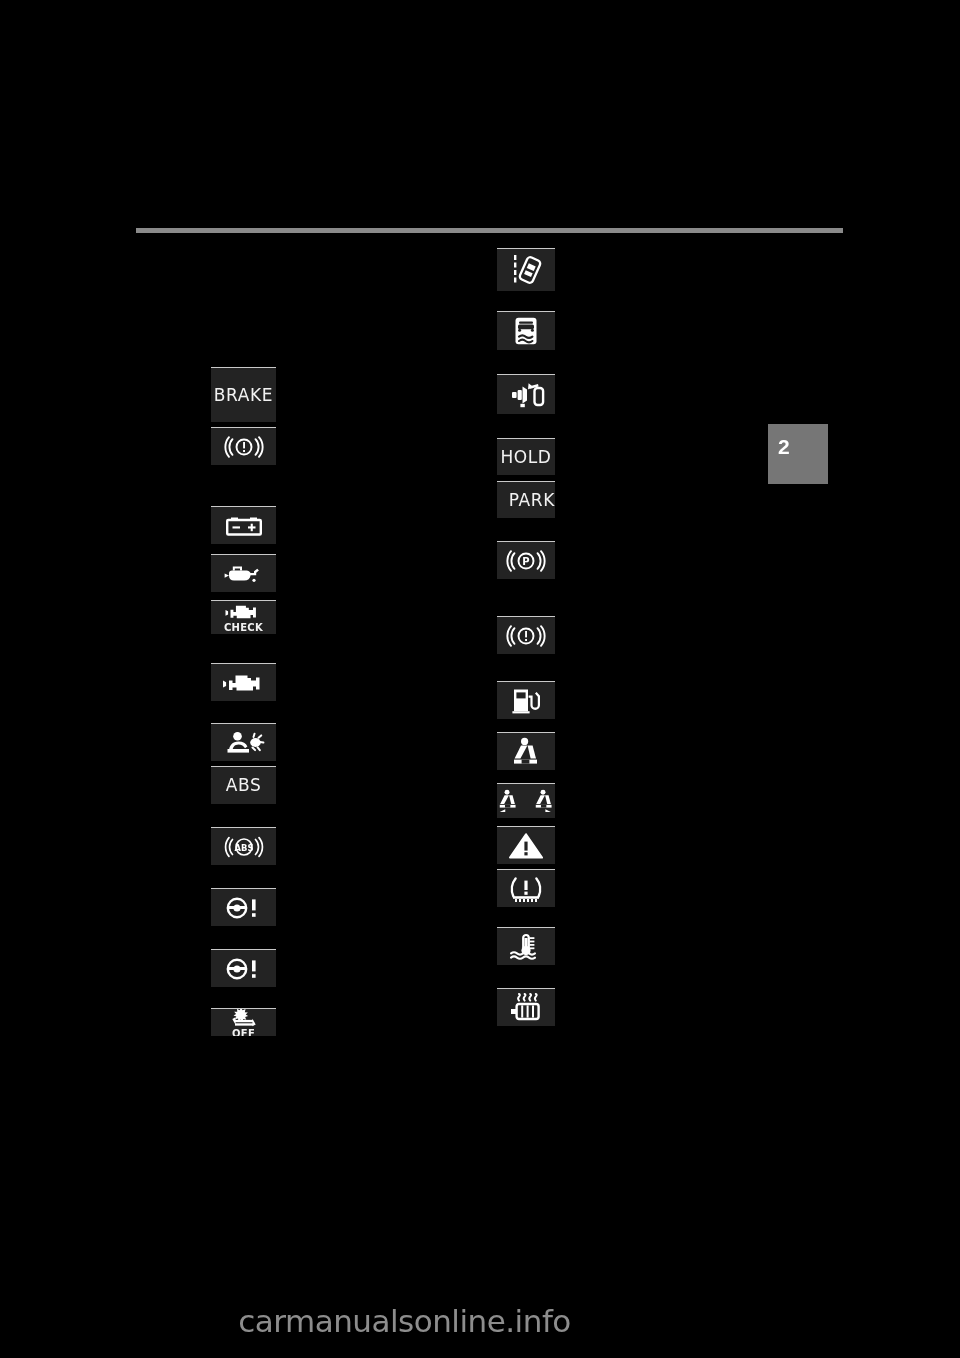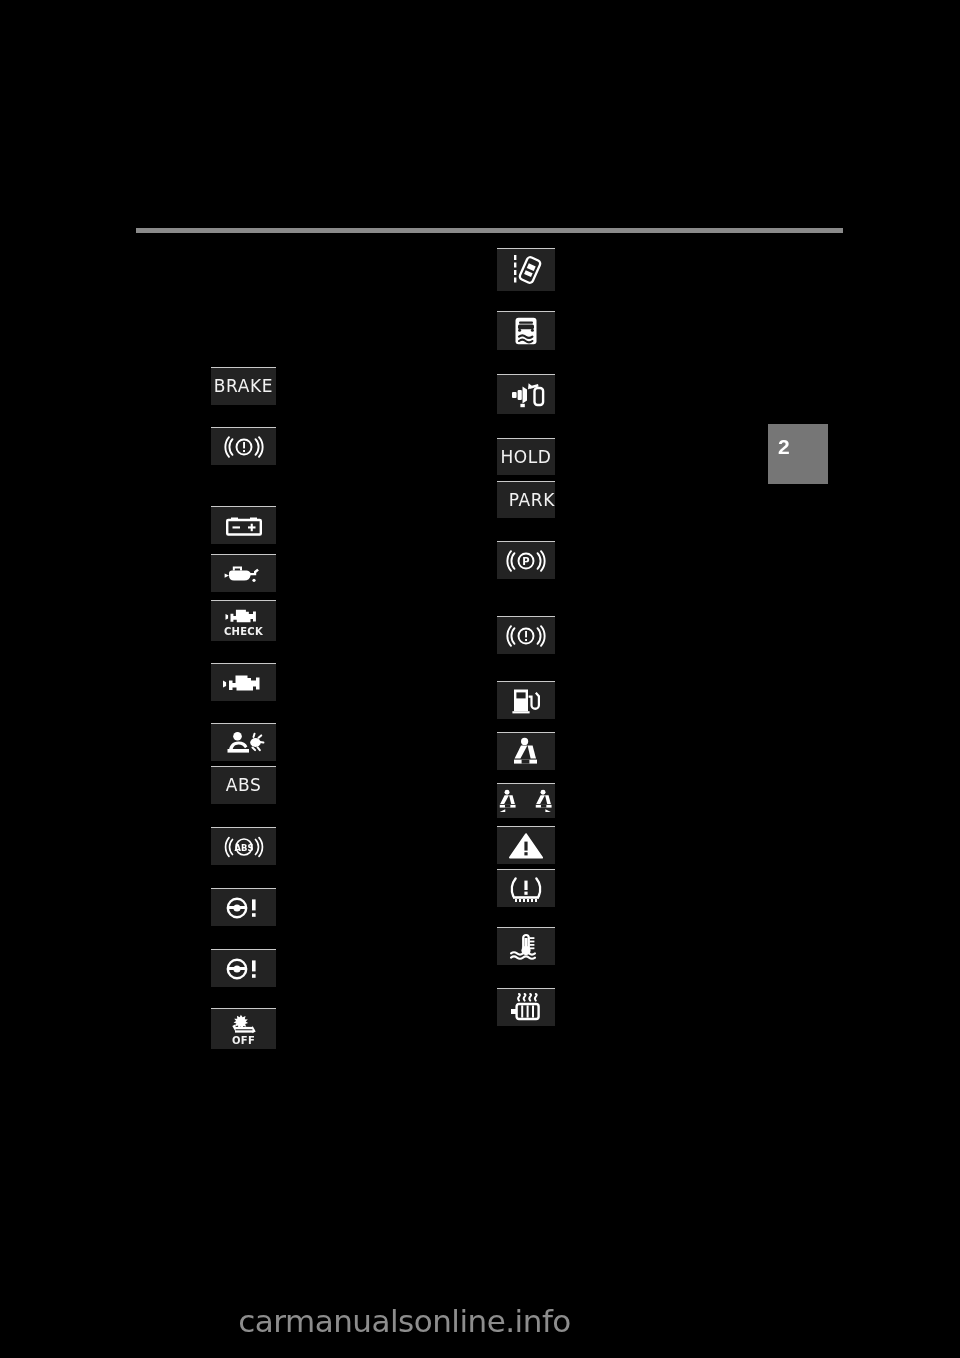--- a/index.html
+++ b/index.html
@@ -137,21 +137,21 @@
 </style>
 </head>
 <body>
 
 <div class="page">
 
   <div class="top-rule"></div>
 
 
   <div id="tiles">
-      <div class="tile" style="left: 211px; top: 367px; width: 65px; height: 38px;">
+      <div class="tile" style="left: 211px; top: 367px; width: 65px; height: 55px;">
         <span class="txt">BRAKE</span>
       </div>
       <div class="tile" style="left: 211px; top: 427px; width: 65px; height: 38px;">
         <svg width="40" height="26" viewBox="0 0 40 26">
         <g fill="none" stroke="#fff" stroke-width="1.9" stroke-linecap="round">
           <circle cx="20" cy="13" r="7.5"></circle>
           <path d="M8.5 5.2A11.5 11.5 0 0 0 8.5 20.8"></path>
           <path d="M5 3.2A15 15 0 0 0 5 22.8"></path>
           <path d="M31.5 5.2A11.5 11.5 0 0 1 31.5 20.8"></path>
           <path d="M35 3.2A15 15 0 0 1 35 22.8"></path>
@@ -171,21 +171,21 @@
       </svg>
       </div>
       <div class="tile" style="left: 211px; top: 554px; width: 65px; height: 38px;">
         <svg width="42" height="24" viewBox="0 0 42 24">
         <path d="M6 11.5 C6 9.6 7.1 8.4 9 8.4 L23.5 8.4 C25.6 8.4 26.6 9.6 27.6 11 L31 11 L31 9.2 L34.3 6.7 L35.9 8.6 L33.2 10.8 L33.2 13.2 L27.6 13.2 C27.1 16.6 25 18.6 21.2 18.6 L11 18.6 C7.8 18.6 6 16.8 6 13.8 Z" fill="#fff"></path>
         <path d="M10.8 8.4 L10.8 5.6 L18 5.6 L18 8.4" fill="none" stroke="#fff" stroke-width="2"></path>
         <path d="M6 13.6 L1.6 11.4 L1.6 15.8 Z" fill="#fff"></path>
         <circle cx="31" cy="18.3" r="1.6" fill="#fff"></circle>
       </svg>
       </div>
-      <div class="tile" style="left: 211px; top: 600px; width: 65px; height: 41px;">
+      <div class="tile" style="left: 211px; top: 600px; width: 65px; height: 34px;">
         <div class="stack">
         <svg width="38" height="20" viewBox="0 0 42 24">
           <path d="M12.5 4.5 L24.5 4.5 L24.5 7 L28 7 L28 9.5 L33 9.5 L33 6.6 L36.5 6.6 L36.5 18.6 L33 18.6 L33 15.6 L30 15.6 L30 19.5 L13.5 19.5 L13.5 16.5 L9.5 16.5 L9.5 19 L6 19 L6 9.4 L9.5 9.4 L9.5 12 L12.5 12 Z" fill="#fff"></path>
           <path d="M3.1 11.2 L0 9.6 L0 16.6 L3.1 15 Z" fill="#fff"></path>
         </svg>
         <span class="txt-sm">CHECK</span>
       </div>
       </div>
       <div class="tile" style="left: 211px; top: 663px; width: 65px; height: 38px;">
         <svg width="42" height="24" viewBox="0 0 42 24">
@@ -228,21 +228,21 @@
       </div>
       <div class="tile" style="left: 211px; top: 949px; width: 65px; height: 38px;">
         <svg width="44" height="24" viewBox="0 0 44 24">
         <circle cx="15" cy="12" r="9.2" fill="none" stroke="#fff" stroke-width="2.4"></circle>
         <circle cx="15" cy="12" r="3.6" fill="#fff"></circle>
         <path d="M6.4 10 L23.6 10 L23.6 13 L6.4 13 Z" fill="#fff"></path>
         <rect x="30" y="3.4" width="3.6" height="11" fill="#fff"></rect>
         <rect x="30" y="17.2" width="3.6" height="3.6" fill="#fff"></rect>
       </svg>
       </div>
-      <div class="tile" style="left: 211px; top: 1008px; width: 65px; height: 41px;">
+      <div class="tile" style="left: 211px; top: 1008px; width: 65px; height: 28px;">
         <div class="stack">
         <svg width="36" height="22" viewBox="0 0 40 24">
           <path d="M16.5 1.6 l2 3 l3.2 -1.4 l-0.8 3.4 l3.4 0.4 l-2.4 2.3 l2.6 1.7 l-3.2 1 l1.2 3 l-3.4 -0.9 l-0.6 3.2 l-2.4 -2.4 l-2.5 2.2 l-0.2 -3.3 l-3.4 0.6 l1.5 -2.9 l-3.1 -1.3 l2.8 -1.4 l-2.1 -2.6 l3.4 0 l-0.3 -3.3 l3 1.6 Z" fill="#fff"></path>
           <path d="M10 15.2 L30 15.2 L30 17.8 L10 17.8 Z" fill="#fff"></path>
           <path d="M10 19 L30 19 L30 21.6 L10 21.6 Z" fill="#fff"></path>
           <path d="M7 14.2 L10.6 12.2 L10.6 20.6 Z" fill="#fff"></path>
           <path d="M33 20.4 L29.4 22.4 L29.4 14 Z" fill="#fff"></path>
         </svg>
         <span class="txt-sm">OFF</span>
       </div>

